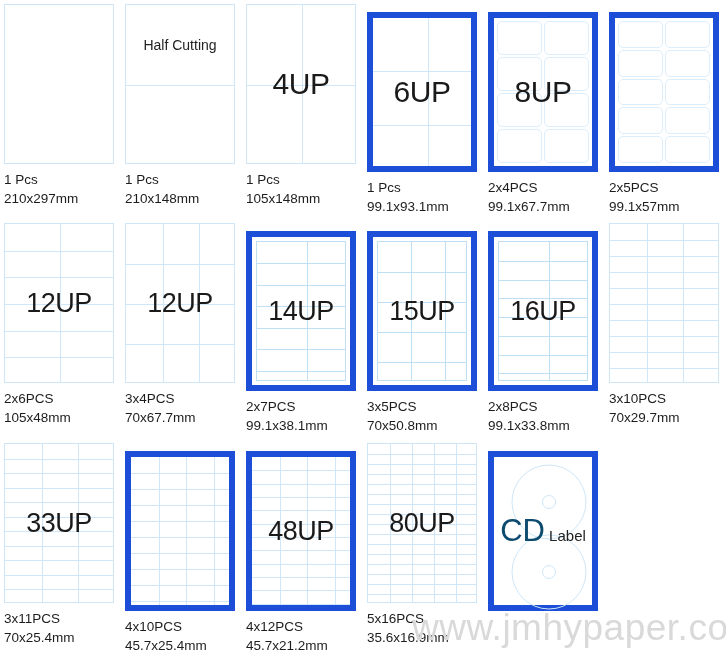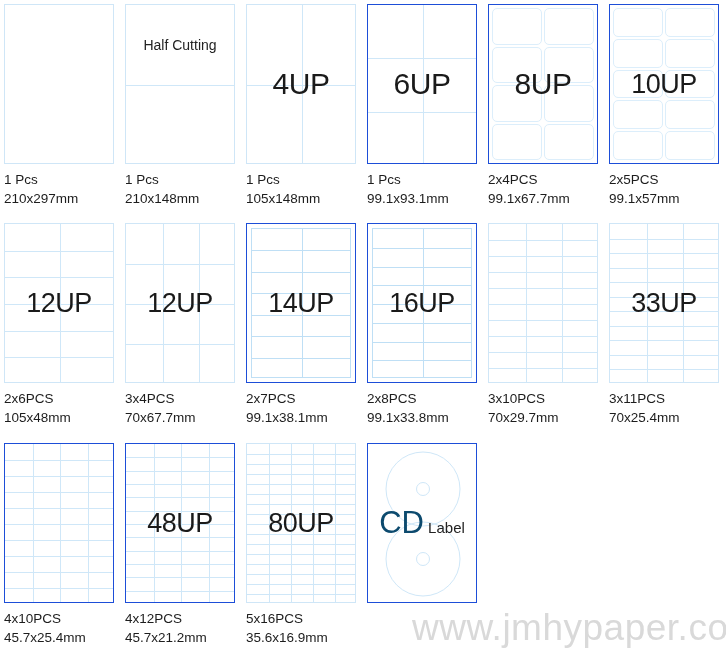--- a/index.html
+++ b/index.html
@@ -30,21 +30,22 @@
   }
   .sheet {
     position: relative;
     width: 110px;
     height: 160px;
     background: #ffffff;
     flex: none;
     overflow: visible;
   }
   .sheet.framed {
-    border: 1px solid #1d4ed8;
+    border: 6px solid #1d4ed8;
+    margin-top: 8px;
   }
   .sheet.framed2 {
     border: 1px solid #cfe6f7;
   }
   
   .ln {
     position: absolute;
     background: #cfe7f8;
   }
   .ln.h { left: 0; right: 0; height: 1px; }
@@ -198,21 +199,20 @@
             <div class="lbl"></div>
             <div class="lbl"></div>
             <div class="lbl"></div>
             <div class="lbl"></div>
             <div class="lbl"></div>
             <div class="lbl"></div>
             <div class="lbl"></div>
             <div class="lbl"></div>
             <div class="lbl"></div>
           </div>
-          <div class="upword sm">10UP</div>
         </div>
         <div class="caption">
           <div>2x5PCS</div>
           <div>99.1x57mm</div>
         </div>
       </div>
       <div class="cell">
         <div class="sheet framed2">
           <div class="ln v" style="left: 55px;"></div>
           <div class="ln h" style="top: 27px;"></div>
@@ -250,20 +250,37 @@
             <div class="ln h" style="top: 64px;"></div>
             <div class="ln h" style="top: 86px;"></div>
             <div class="ln h" style="top: 107px;"></div>
             <div class="ln h" style="top: 129px;"></div>
           </div>
           <div class="upword sm">14UP</div>
         </div>
         <div class="caption">
           <div>2x7PCS</div>
           <div>99.1x38.1mm</div>
+        </div>
+      </div>
+      <div class="cell">
+        <div class="sheet framed">
+          <div class="inner">
+            <div class="ln v" style="left: 33px;"></div>
+            <div class="ln v" style="left: 67px;"></div>
+            <div class="ln h" style="top: 30px;"></div>
+            <div class="ln h" style="top: 60px;"></div>
+            <div class="ln h" style="top: 90px;"></div>
+            <div class="ln h" style="top: 120px;"></div>
+          </div>
+          <div class="upword sm">15UP</div>
+        </div>
+        <div class="caption">
+          <div>3x5PCS</div>
+          <div>70x50.8mm</div>
         </div>
       </div>
       <div class="cell">
         <div class="sheet framed">
           <div class="inner">
             <div class="ln v" style="left: 50px;"></div>
             <div class="ln h" style="top: 19px;"></div>
             <div class="ln h" style="top: 38px;"></div>
             <div class="ln h" style="top: 56px;"></div>
             <div class="ln h" style="top: 75px;"></div>

